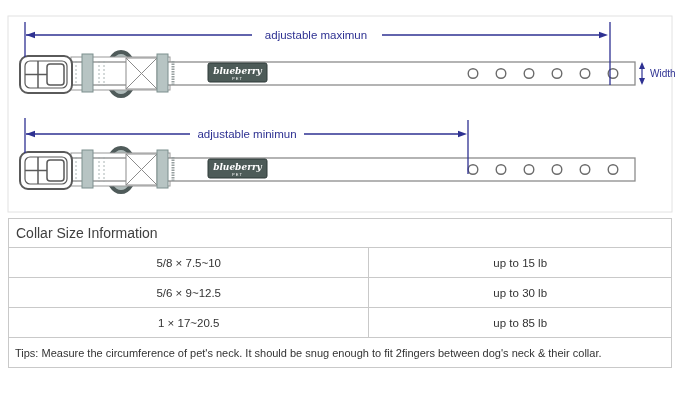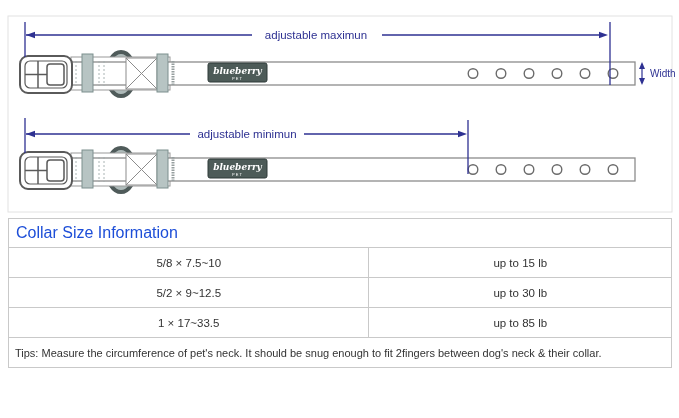--- a/index.html
+++ b/index.html
@@ -5,21 +5,21 @@
   html,body{margin:0;padding:0;background:#fff;}
   body{width:679px;height:418px;position:relative;font-family:"Liberation Sans",sans-serif;overflow:hidden;}
   svg{position:absolute;top:0;left:0;}
   .dim-text{font-family:"Liberation Sans",sans-serif;fill:#2e3192;}
   .brand-script{font-family:"DejaVu Serif",serif;font-style:italic;font-weight:bold;fill:#ffffff;}
   .brand-sub{font-family:"Liberation Sans",sans-serif;fill:#ffffff;letter-spacing:1px;}
 
   .size-table{position:absolute;top:218px;left:8px;width:664px;border-collapse:collapse;
     font-size:11.5px;color:#333;background:#fff;}
   .size-table td{border:1px solid #c9c9c9;background:#fff;}
-  .title-cell{height:26px;text-align:left;padding-left:7px;font-size:16px;color:#1d4ed8;}
+  .title-cell{height:26px;text-align:left;padding-left:7px;font-size:14px;color:#404040;}
   .head-cell{height:26px;text-align:center;word-spacing:4px;}
   .data-cell{height:27px;text-align:center;margin-left:32px;}
   .tips-cell{height:27px;text-align:left;padding-left:6px;font-size:11px;color:#333;}
   .col-size{width:49.8%;}
 </style>
 </head>
 <body>
 
 <svg width="679" height="216" viewBox="0 0 679 216">
   <defs>
@@ -110,24 +110,24 @@
 <table class="size-table">
   <tbody>
     <tr>
       <td class="title-cell" colspan="2">Collar Size Information</td>
     </tr>
     <tr>
       <td class="data-cell">5/8 × 7.5~10</td>
       <td class="data-cell">up to 15 lb</td>
     </tr>
     <tr>
-      <td class="data-cell">5/2 × 9~12.5</td>
+      <td class="data-cell">5/6 × 9~12.5</td>
       <td class="data-cell">up to 30 lb</td>
     </tr>
     <tr>
-      <td class="data-cell">1 × 17~33.5</td>
+      <td class="data-cell">1 × 17~20.5</td>
       <td class="data-cell">up to 85 lb</td>
     </tr>
     <tr>
       <td class="tips-cell" colspan="2">Tips: Measure the circumference of pet's neck. It should be snug enough to fit 2fingers between dog's neck &amp; their collar.</td>
     </tr>
   </tbody>
 </table>
 
 </body></html>

